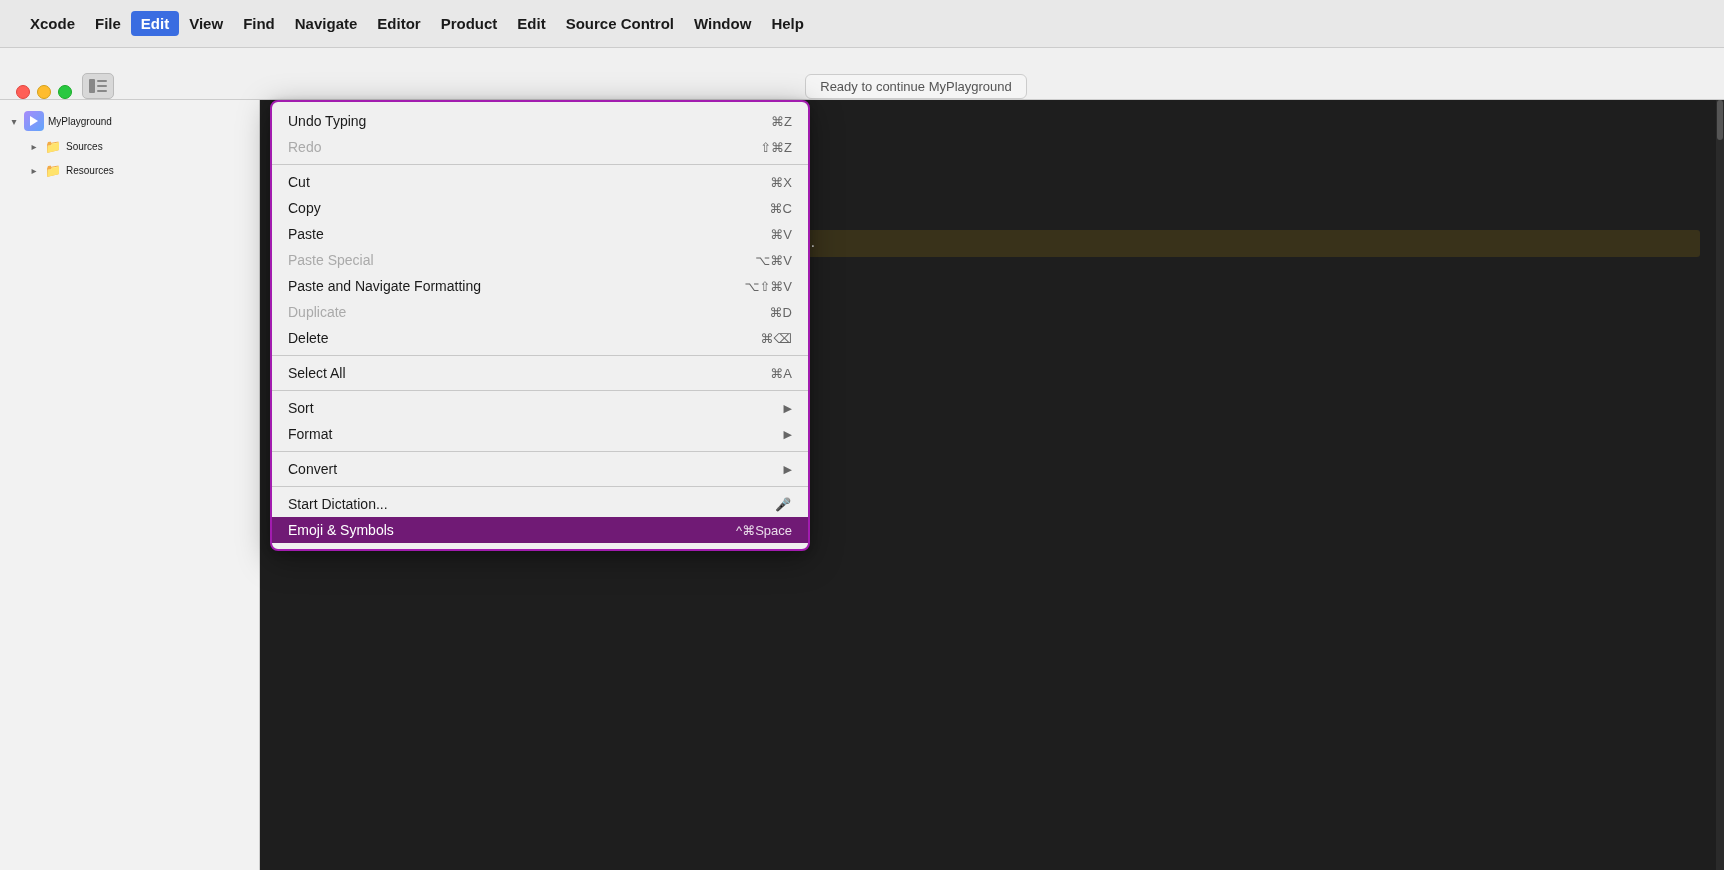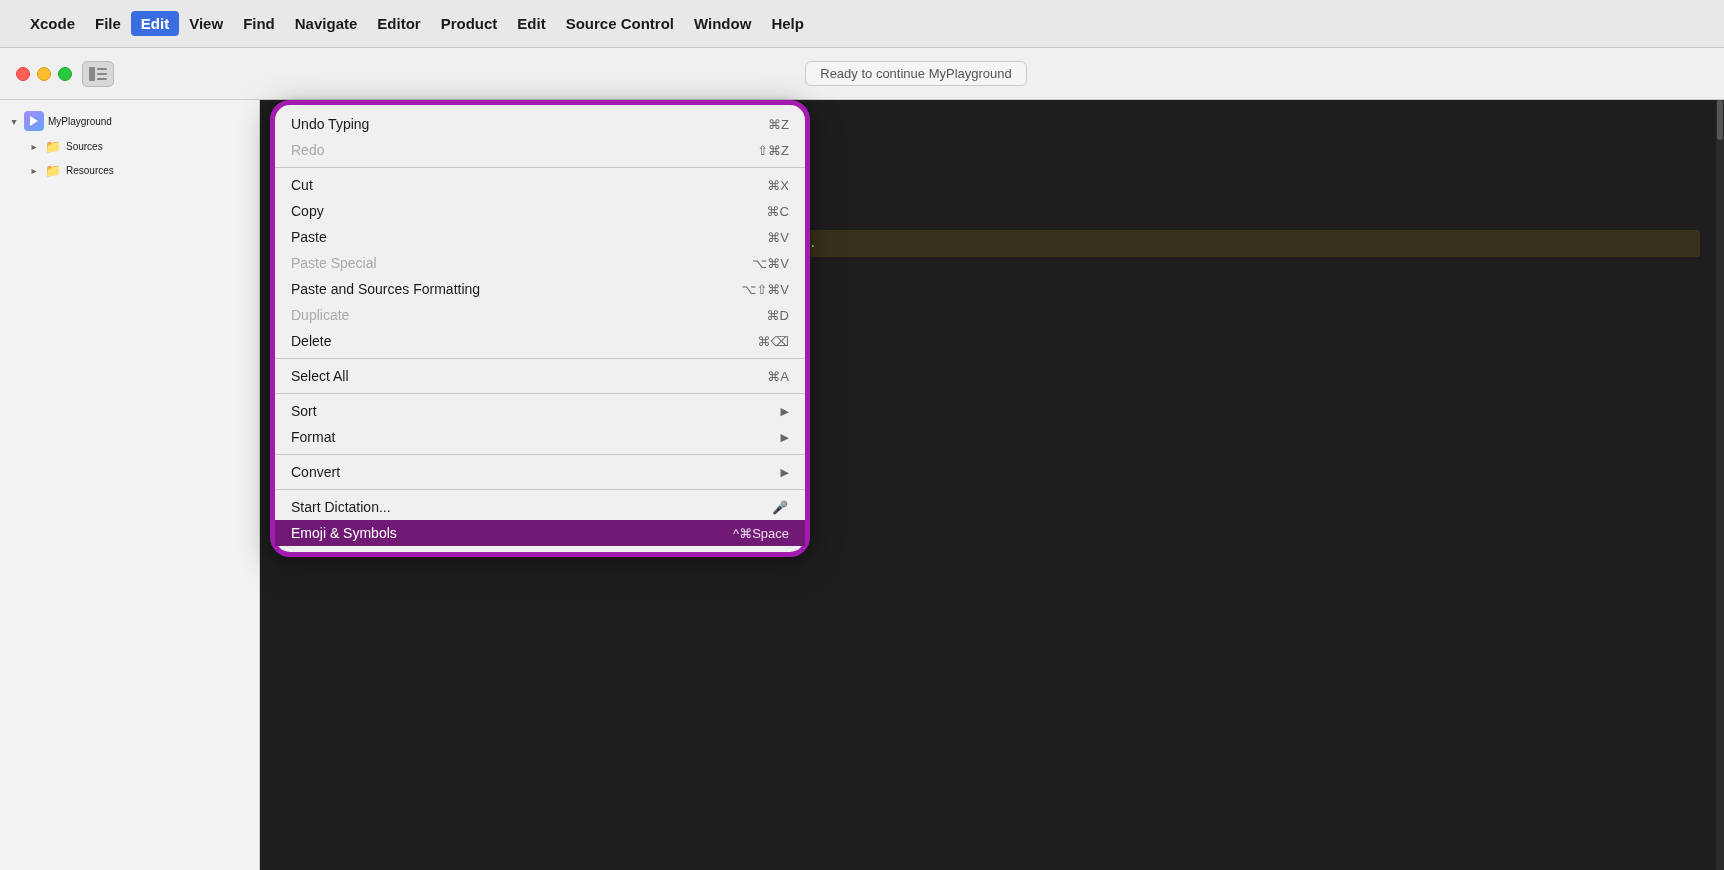--- a/index.html
+++ b/index.html
@@ -47,21 +47,21 @@
       color: #1a1a1a;
     }
 
     
     .toolbar {
       width: 100%;
       height: 52px;
       background: #f0f0f0;
       border-bottom: 1px solid #ccc;
       display: flex;
-      align-items: center;
+      align-items: flex-end;
       padding: 0 16px;
       gap: 10px;
     }
 
     .traffic-light {
       width: 14px;
       height: 14px;
       border-radius: 50%;
       cursor: pointer;
     }
@@ -183,22 +183,22 @@
       border-radius: 3px;
     }
 
     
     .dropdown-overlay {
       position: absolute;
       top: 100px;
       left: 270px;
       width: 540px;
       background: #f0f0f0;
-      border: 5px solid #a21caf;
-      border-radius: 20px;
+      border: 2px solid #a21caf;
+      border-radius: 8px;
       box-shadow: 0 8px 32px rgba(0,0,0,0.35), 0 2px 8px rgba(0,0,0,0.2);
       z-index: 100;
       padding: 6px 0;
     }
 
     .menu-item {
       display: flex;
       align-items: center;
       padding: 5px 16px;
       font-size: 14px;
@@ -370,21 +370,21 @@
     <span class="menu-item-label">Paste</span>
     <span class="menu-item-shortcut">⌘V</span>
   </div>
 
   <div class="menu-item disabled">
     <span class="menu-item-label">Paste Special</span>
     <span class="menu-item-shortcut">⌥⌘V</span>
   </div>
 
   <div class="menu-item">
-    <span class="menu-item-label">Paste and Sources Formatting</span>
+    <span class="menu-item-label">Paste and Navigate Formatting</span>
     <span class="menu-item-shortcut">⌥⇧⌘V</span>
   </div>
 
   <div class="menu-item disabled">
     <span class="menu-item-label">Duplicate</span>
     <span class="menu-item-shortcut">⌘D</span>
   </div>
 
   <div class="menu-item">
     <span class="menu-item-label">Delete</span>

